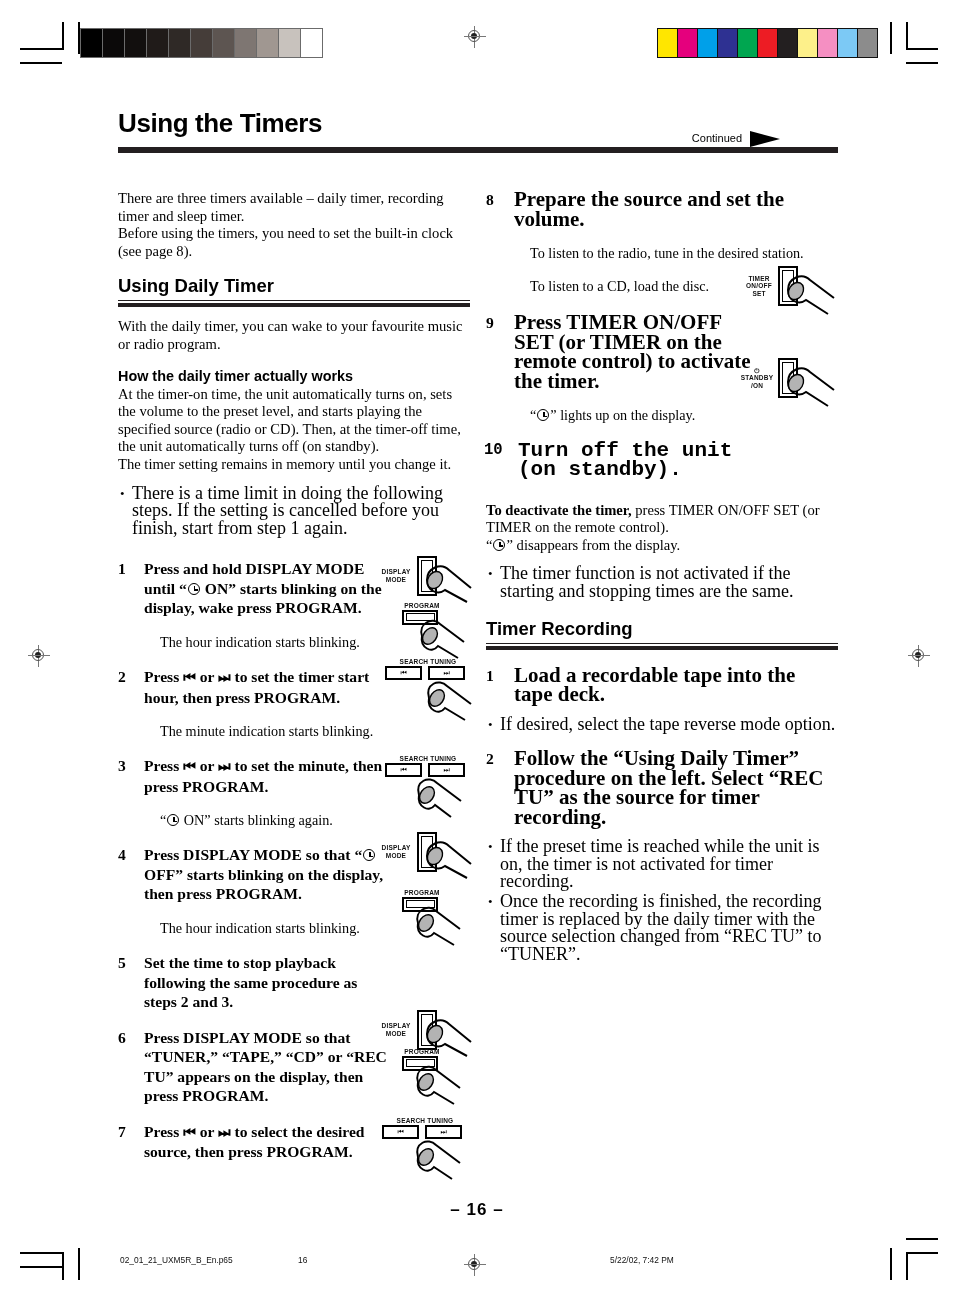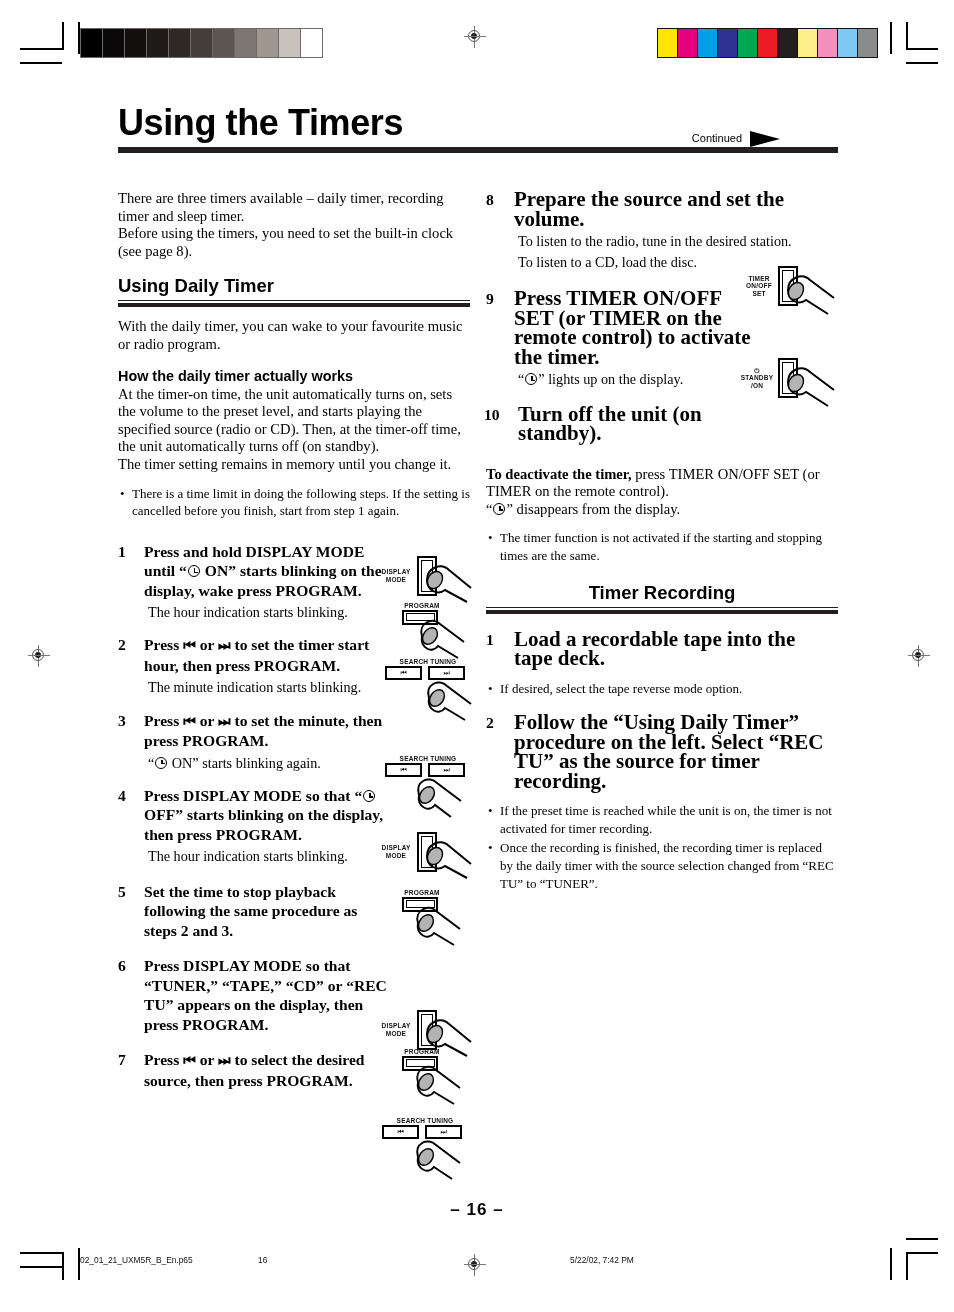--- a/index.html
+++ b/index.html
@@ -24,21 +24,21 @@
   .graybar span:last-child{border-right:none;}
   .colorbar{position:absolute;display:flex;border:1px solid #111;}
   .colorbar span{display:block;width:19px;height:28px;border-right:1px solid #111;}
   .colorbar span:last-child{border-right:none;}
 
   
   .content{position:absolute;left:118px;top:105px;width:720px;}
 
   .title{
     font-family:"Liberation Sans", sans-serif;
-    font-weight:bold; font-size:36px; line-height:36px;
+    font-weight:bold; font-size:26px; line-height:36px;
     letter-spacing:-0.4px; margin:0; padding:0 0 6px 0;
   }
   .title-rule{height:6px;background:#231f20;width:720px;}
   .continued{
     position:absolute; right:58px; top:26px;
     font-family:"Liberation Sans", sans-serif;
     font-size:11px; color:#000; white-space:nowrap;
   }
   .cont-arrow{
     display:inline-block;vertical-align:middle;margin-left:8px;
@@ -63,36 +63,36 @@
   .h2-rules .thin{height:1px;background:#231f20;}
   .h2-rules .thick{height:4px;background:#231f20;margin-top:2px;}
 
   .h3{
     font-family:"Liberation Sans", sans-serif;
     font-weight:bold;font-size:14.4px;line-height:18px;margin:0 0 1px 0;
   }
 
   ul.bul{list-style:none;margin:11px 0 0 0;padding:0;}
   ul.bul li{
-    font-size:13px;line-height:17.6px;position:relative;
+    font-size:18px;line-height:17.6px;position:relative;
     padding-left:14px;margin-bottom:2px;
   }
   ul.bul li:before{content:"\2022";position:absolute;left:2px;top:0;font-size:13px;}
 
   
   .step{position:relative;padding-left:26px;margin-top:15px;min-height:10px;}
   .step .num{
     position:absolute;left:0;top:0;font-weight:bold;font-size:15.6px;line-height:19px;
   }
   .step .num.wide{left:-2px;}
   .step .head{
     font-weight:bold;font-size:15.6px;line-height:19.5px;margin:0;
     padding-right:4px;
   }
-  .step .sub{font-size:14.2px;line-height:17.2px;margin:4px;}
+  .step .sub{font-size:14.2px;line-height:17.2px;margin:16px;}
   .col.right .step{padding-left:28px;}
   .col.right .step .head{font-size:21px;}
 
   .clk{
     display:inline-block;width:12px;height:12px;border:1.4px solid #000;
     border-radius:50%;position:relative;vertical-align:-1px;margin:0 1px;
     box-sizing:border-box;
   }
   .clk:before{content:"";position:absolute;left:5px;top:2px;width:1.4px;height:4.4px;background:#000;}
   .clk:after{content:"";position:absolute;left:5px;top:5.4px;width:4px;height:1.4px;background:#000;}
@@ -123,21 +123,21 @@
   }
   .finger{position:absolute;pointer-events:none;}
 
   
   .pageno{
     position:absolute;left:0;right:0;top:1200px;text-align:center;
     font-family:"Liberation Sans", sans-serif;font-weight:bold;font-size:17px;letter-spacing:1px;
   }
   .footline{position:absolute;top:1255px;left:0;right:0;height:12px;}
   .footline span{
-    position:absolute;font-family:"Liberation Sans",sans-serif;font-size:8.4px;color:#111;white-space:nowrap;
+    position:absolute;font-family:"Liberation Sans",sans-serif;font-size:8.4px;color:#111;white-space:nowrap;padding-left:40px;
   }
   .f1{left:80px;} .f2{left:258px;} .f3{left:570px;}
 </style>
 </head>
 <body>
 
 <div class="page">
 
   <div>
     <div class="cm" style="left:20px;top:48px;width:44px;height:2px;"></div>
@@ -300,35 +300,35 @@
       </div>
 
       <div class="step" style="margin-top:18px;">
         <span class="num">9</span>
         <p class="head" style="width:238px;">Press TIMER ON/OFF SET (or TIMER on the remote control) to activate the timer.</p>
         <p class="sub">
           <span>“</span><span class="clk"></span><span>” lights up on the display.</span>
         </p>
       </div>
 
-      <div class="step" style="margin-top:16px;padding-left:32px;">
+      <div class="step" style="margin-top:16px;padding-left:32px;font-family:Liberation Mono, monospace;">
         <span class="num wide">10</span>
         <p class="head" style="width:248px;">Turn off the unit (on standby).</p>
       </div>
 
       <p style="margin-top:22px;">
         <b>To deactivate the timer,</b><span> press TIMER ON/OFF SET (or TIMER on the remote control).</span><br>
         <span>“</span><span class="clk"></span><span>” disappears from the display.</span>
       </p>
 
       <ul class="bul">
         <li>The timer function is not activated if the starting and stopping times are the same.</li>
       </ul>
 
-      <div class="h2" style="margin-top:18px;text-align:center;">Timer Recording</div>
+      <div class="h2" style="margin-top:18px;">Timer Recording</div>
       <div class="h2-rules">
           <div class="thin"></div>
           <div class="thick"></div>
         </div>
 
 
       <div class="step" style="margin-top:16px;">
         <span class="num">1</span>
         <p class="head">Load a recordable tape into the tape deck.</p>
       </div>

